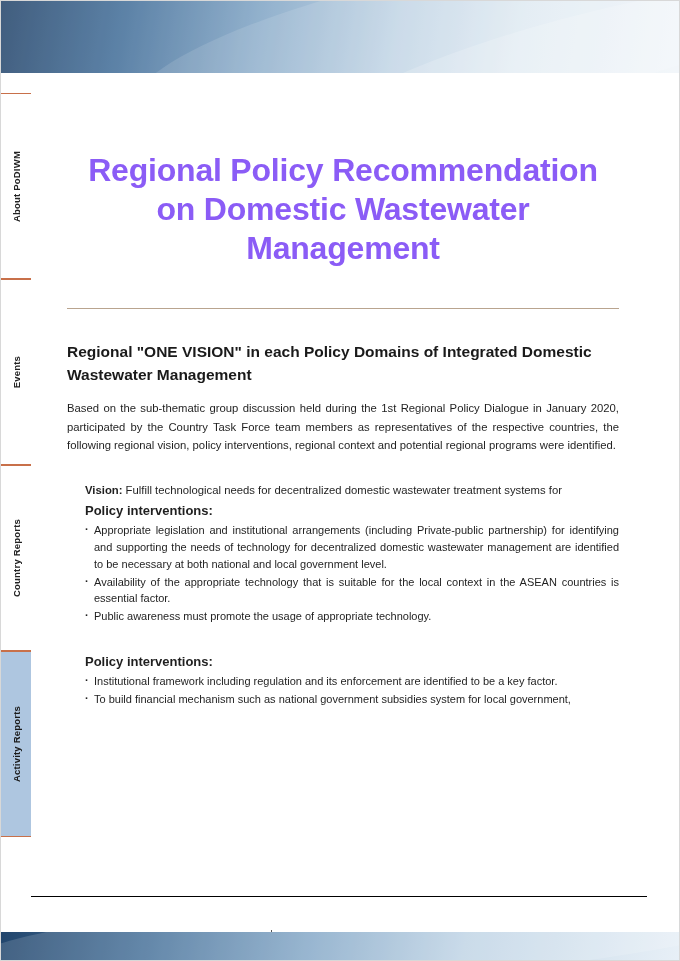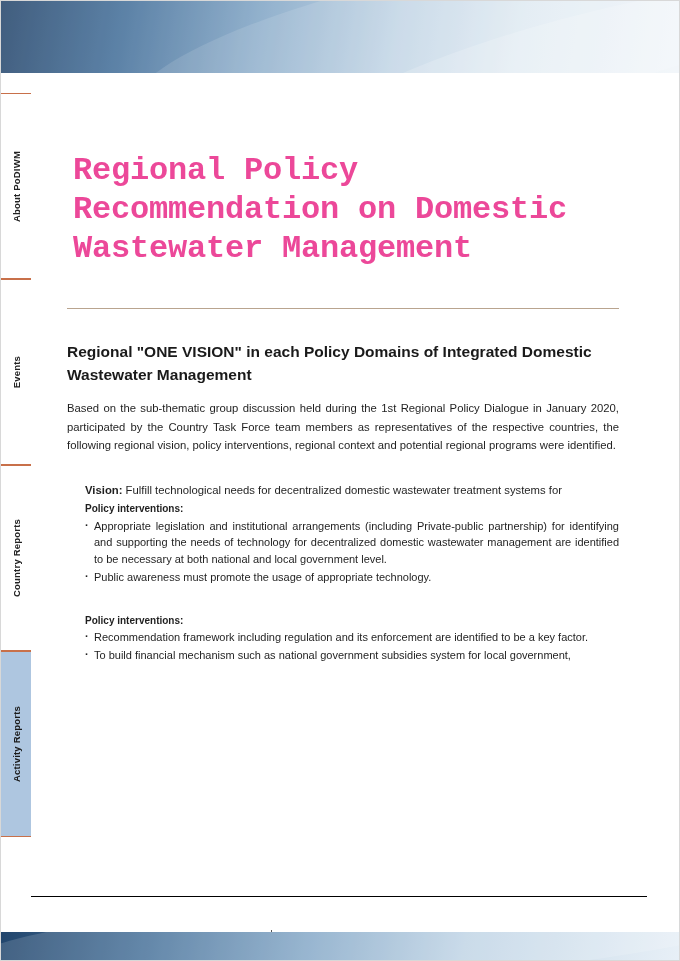--- a/index.html
+++ b/index.html
@@ -114,26 +114,25 @@
     position: absolute;
     left: 66px;
     top: 150px;
     width: 552px;
   }
 
   .doc-title {
     font-size: 32px;
     line-height: 1.22;
     font-weight: bold;
-    color: #ec4899;
-    text-align: left;
+    color: #8b5cf6;
+    text-align: center;
     letter-spacing: -0.2px;
     margin: 0 0 0 0;
     padding: 0 6px;
-    font-family: Liberation Mono, monospace;
   }
 
   .title-rule {
     margin: 40px 0 0 0;
     height: 1px;
     background: #b9a48f;
     width: 100%;
   }
 
   .section-heading {
@@ -183,21 +182,21 @@
   }
   .vision-line .lbl { font-weight: bold; }
   .vision-cont {
     font-size: 11.3px;
     line-height: 1.55;
     color: #1f1f1f;
     padding-left: 22px;
   }
   .pi-label {
     margin-top: 2px;
-    font-size: 10px;
+    font-size: 13px;
     line-height: 1.55;
     font-weight: bold;
     color: #1f1f1f;
   }
   .pi-item {
     font-size: 11px;
     line-height: 1.52;
     color: #1f1f1f;
     text-align: justify;
     position: relative;
@@ -297,28 +296,29 @@
     <p class="intro-para">Based on the sub-thematic group discussion held during the 1st Regional Policy Dialogue in January 2020, participated by the Country Task Force team members as representatives of the respective countries, the following regional vision, policy interventions, regional context and potential regional programs were identified.</p>
 
     <div class="bullet-block">
       <div class="sub-body">
         <div class="vision-line">
           <span class="lbl">Vision:</span>
           <span>Fulfill technological needs for decentralized domestic wastewater treatment systems for</span>
         </div>
         <div class="pi-label">Policy interventions:</div>
         <div class="pi-item">Appropriate legislation and institutional arrangements (including Private-public partnership) for identifying and supporting the needs of technology for decentralized domestic wastewater management are identified to be necessary at both national and local government level.</div>
+        <div class="pi-item">Availability of the appropriate technology that is suitable for the local context in the ASEAN countries is essential factor.</div>
         <div class="pi-item">Public awareness must promote the usage of appropriate technology.</div>
       </div>
     </div>
 
     <div class="bullet-block">
       <div class="sub-body">
         <div class="pi-label">Policy interventions:</div>
-        <div class="pi-item">Recommendation framework including regulation and its enforcement are identified to be a key factor.</div>
+        <div class="pi-item">Institutional framework including regulation and its enforcement are identified to be a key factor.</div>
         <div class="pi-item">To build financial mechanism such as national government subsidies system for local government,</div>
       </div>
     </div>
 
   </div>
 
   <div class="footer">
     <div class="footer-rule"></div>
     <div class="footer-inner">
       <div class="page-num">92</div>

